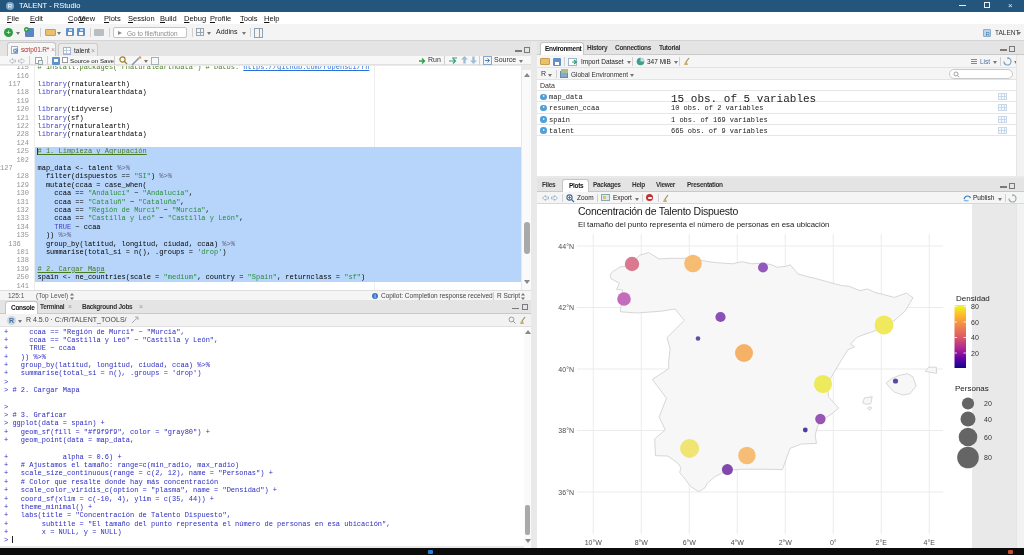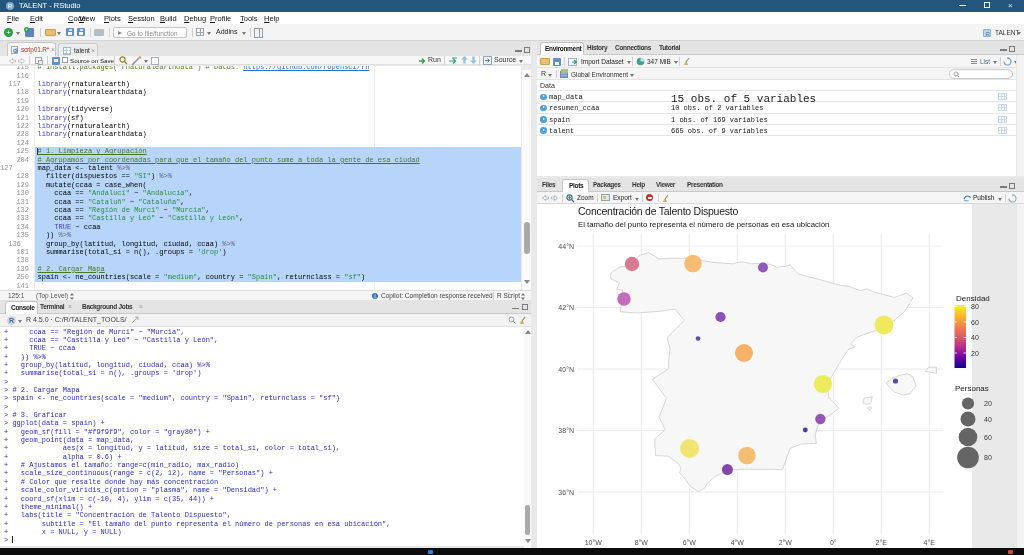--- a/index.html
+++ b/index.html
@@ -159,22 +159,21 @@
       <div style="position:absolute;left:37.5px;top:33.6px;height:8.4px;white-space:pre"><span style="color:#4242cc">library</span>(tidyverse)</div>
       <div style="position:absolute;left:0;top:42.0px;width:29px;height:8.4px;text-align:right;color:#949494">121</div>
       <div style="position:absolute;left:37.5px;top:42.0px;height:8.4px;white-space:pre"><span style="color:#4242cc">library</span>(sf)</div>
       <div style="position:absolute;left:0;top:50.4px;width:29px;height:8.4px;text-align:right;color:#949494">122</div>
       <div style="position:absolute;left:37.5px;top:50.4px;height:8.4px;white-space:pre"><span style="color:#4242cc">library</span>(rnaturalearth)</div>
       <div style="position:absolute;left:0;top:58.8px;width:29px;height:8.4px;text-align:right;color:#949494">228</div>
       <div style="position:absolute;left:37.5px;top:58.8px;height:8.4px;white-space:pre"><span style="color:#4242cc">library</span>(rnaturalearthdata)</div>
       <div style="position:absolute;left:0;top:67.2px;width:29px;height:8.4px;text-align:right;color:#949494">124</div>
       <div style="position:absolute;left:0;top:75.6px;width:29px;height:8.4px;text-align:right;color:#949494">125</div>
       <div style="position:absolute;left:37.5px;top:75.6px;height:8.4px;white-space:pre"><span style="color:#477a1e;text-decoration:underline"># 1. Limpieza y Agrupación</span></div>
-      <div style="position:absolute;left:0;top:84.0px;width:29px;height:8.4px;text-align:right;color:#949494">204</div>
-      <div style="position:absolute;left:37.5px;top:84.0px;height:8.4px;white-space:pre"><span style="color:#477a1e;text-decoration:underline"># Agrupamos por coordenadas para que el tamaño del punto sume a toda la gente de esa ciudad</span></div>
+      <div style="position:absolute;left:0;top:84.0px;width:29px;height:8.4px;text-align:right;color:#949494">102</div>
       <div style="position:absolute;left:0;top:92.4px;width:29px;height:8.4px;color:#949494">127</div>
       <div style="position:absolute;left:37.5px;top:92.4px;height:8.4px;white-space:pre">map_data &lt;- talent <span style="color:#606080">%&gt;%</span></div>
       <div style="position:absolute;left:0;top:100.8px;width:29px;height:8.4px;text-align:right;color:#949494">128</div>
       <div style="position:absolute;left:37.5px;top:100.8px;height:8.4px;white-space:pre">  filter(dispuestos == <span style="color:#278e3c">"SI"</span>) <span style="color:#606080">%&gt;%</span></div>
       <div style="position:absolute;left:0;top:109.2px;width:29px;height:8.4px;text-align:right;color:#949494">129</div>
       <div style="position:absolute;left:37.5px;top:109.2px;height:8.4px;white-space:pre">  mutate(ccaa = case_when(</div>
       <div style="position:absolute;left:0;top:117.6px;width:29px;height:8.4px;text-align:right;color:#949494">130</div>
       <div style="position:absolute;left:37.5px;top:117.6px;height:8.4px;white-space:pre">    ccaa == <span style="color:#278e3c">"Andalucí"</span> ~ <span style="color:#278e3c">"Andalucía"</span>,</div>
       <div style="position:absolute;left:0;top:126.0px;width:29px;height:8.4px;text-align:right;color:#949494">131</div>
       <div style="position:absolute;left:37.5px;top:126.0px;height:8.4px;white-space:pre">    ccaa == <span style="color:#278e3c">"Cataluñ"</span> ~ <span style="color:#278e3c">"Cataluña"</span>,</div>
@@ -250,27 +249,25 @@
 <div class="abs mono" style="left:0;top:326.5px;width:524px;height:219px;background:#fff;overflow:hidden;font-size:7px;line-height:8.35px;color:#2b2bc4">
  <div class="abs" style="left:0;top:-326.5px;width:524px;height:555px">
       <div style="position:absolute;left:4px;top:327.5px;white-space:pre">+     ccaa == "Región de Murci" ~ "Murcia",</div>
       <div style="position:absolute;left:4px;top:335.9px;white-space:pre">+     ccaa == "Castilla y Leó" ~ "Castilla y León",</div>
       <div style="position:absolute;left:4px;top:344.2px;white-space:pre">+     TRUE ~ ccaa</div>
       <div style="position:absolute;left:4px;top:352.6px;white-space:pre">+   )) %&gt;%</div>
       <div style="position:absolute;left:4px;top:360.9px;white-space:pre">+   group_by(latitud, longitud, ciudad, ccaa) %&gt;%</div>
       <div style="position:absolute;left:4px;top:369.2px;white-space:pre">+   summarise(total_si = n(), .groups = 'drop')</div>
       <div style="position:absolute;left:4px;top:377.6px;white-space:pre">&gt;</div>
       <div style="position:absolute;left:4px;top:385.9px;white-space:pre">&gt; # 2. Cargar Mapa</div>
-      <div style="position:absolute;left:4px;top:394.3px;white-space:pre">&gt; spain &lt;- ne_countries(scale = "medium", country = "Spain", returnclass = "sf")</div>
       <div style="position:absolute;left:4px;top:402.6px;white-space:pre">&gt;</div>
       <div style="position:absolute;left:4px;top:411.0px;white-space:pre">&gt; # 3. Graficar</div>
       <div style="position:absolute;left:4px;top:419.4px;white-space:pre">&gt; ggplot(data = spain) +</div>
       <div style="position:absolute;left:4px;top:427.7px;white-space:pre">+   geom_sf(fill = "#f9f9f9", color = "gray80") +</div>
       <div style="position:absolute;left:4px;top:436.1px;white-space:pre">+   geom_point(data = map_data,</div>
-      <div style="position:absolute;left:4px;top:444.4px;white-space:pre">+             aes(x = longitud, y = latitud, size = total_si, color = total_si),</div>
       <div style="position:absolute;left:4px;top:452.8px;white-space:pre">+             alpha = 0.6) +</div>
       <div style="position:absolute;left:4px;top:461.1px;white-space:pre">+   # Ajustamos el tamaño: range=c(min_radio, max_radio)</div>
       <div style="position:absolute;left:4px;top:469.4px;white-space:pre">+   scale_size_continuous(range = c(2, 12), name = "Personas") +</div>
       <div style="position:absolute;left:4px;top:477.8px;white-space:pre">+   # Color que resalte donde hay más concentración</div>
       <div style="position:absolute;left:4px;top:486.1px;white-space:pre">+   scale_color_viridis_c(option = "plasma", name = "Densidad") +</div>
       <div style="position:absolute;left:4px;top:494.5px;white-space:pre">+   coord_sf(xlim = c(-10, 4), ylim = c(35, 44)) +</div>
       <div style="position:absolute;left:4px;top:502.9px;white-space:pre">+   theme_minimal() +</div>
       <div style="position:absolute;left:4px;top:511.2px;white-space:pre">+   labs(title = "Concentración de Talento Dispuesto",</div>
       <div style="position:absolute;left:4px;top:519.5px;white-space:pre">+        subtitle = "El tamaño del punto representa el número de personas en esa ubicación",</div>
       <div style="position:absolute;left:4px;top:527.9px;white-space:pre">+        x = NULL, y = NULL)</div>

